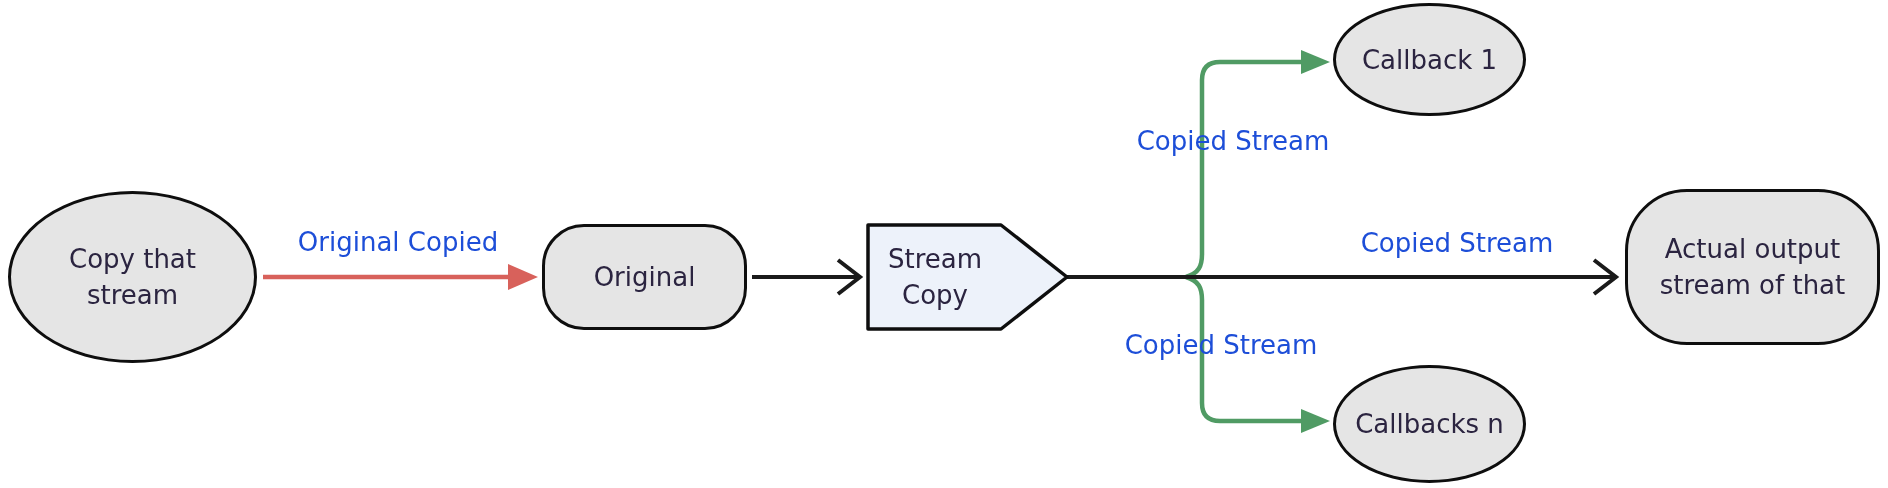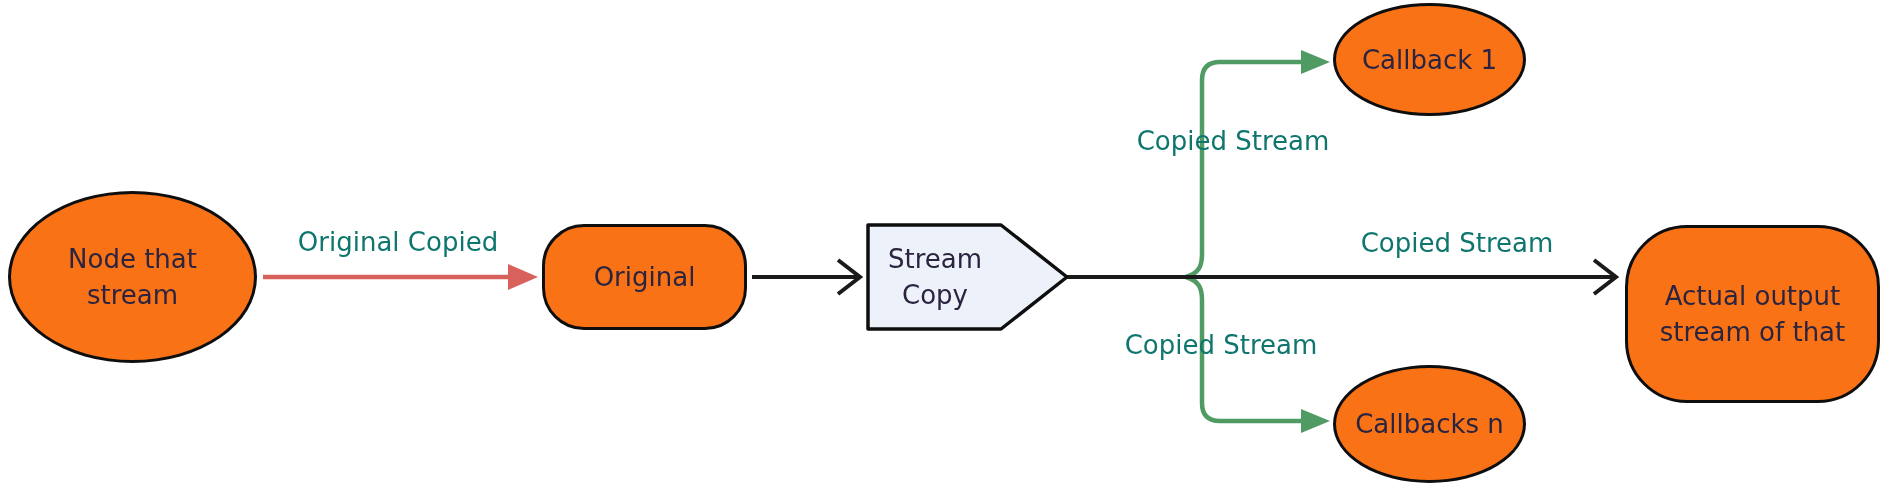--- a/index.html
+++ b/index.html
@@ -13,21 +13,21 @@
   }
   .edges-svg { position: absolute; left: 0; top: 0; }
   .node {
     position: absolute;
     box-sizing: border-box;
     display: flex;
     flex-direction: column;
     align-items: center;
     justify-content: center;
     text-align: center;
-    background: #f97316;
+    background: #e5e5e5;
     border: 3.5px solid #0e0e0e;
     color: #2b2440;
     font-size: 26px;
     line-height: 36px;
   }
   .ellipse { border-radius: 50%; }
   .stadium { border-radius: 42px; }
   .rounded { border-radius: 62px; }
   .shape-label {
     position: absolute;
@@ -39,26 +39,26 @@
     color: #2b2440;
     font-size: 26px;
     line-height: 36px;
     background: transparent;
     border: none;
   }
   .node-producer   { left: 8px;    top: 191px; width: 249px; height: 172px; }
   .node-callbacks  { left: 542px;  top: 224px; width: 205px; height: 106px; }
   .node-callback1  { left: 1333px; top: 3px;   width: 193px; height: 113px; }
   .node-callbackn  { left: 1333px; top: 365px; width: 193px; height: 118px; }
-  .node-actual     { left: 1625px; top: 189px; width: 255px; height: 178px; margin-top: 36px; }
+  .node-actual     { left: 1625px; top: 189px; width: 255px; height: 156px; }
   .label-streamcopy{ left: 868px;  top: 225px; width: 134px; height: 104px; }
   .edge-label {
     position: absolute;
     transform: translate(-50%, -50%);
-    color: #0f766e;
+    color: #1d4ed8;
     font-size: 26px;
     white-space: nowrap;
   }
   .lbl-original       { left: 398px;  top: 242px; }
   .lbl-copied-top     { left: 1233px; top: 141px; }
   .lbl-copied-right   { left: 1457px; top: 243px; }
   .lbl-copied-bottom  { left: 1221px; top: 345px; }
   .line { display: block; }
 </style>
 </head>
@@ -80,21 +80,21 @@
     <line x1="752" y1="277" x2="858" y2="277" stroke-width="4" stroke="#1a1a1a"></line>
     <path d="M 838 260 L 860 277 L 838 294" fill="none" stroke-width="4" stroke="#1a1a1a"></path>
 
     <line x1="1067" y1="277" x2="1613" y2="277" stroke-width="4" stroke="#1a1a1a"></line>
     <path d="M 1594 260 L 1616 277 L 1594 294" fill="none" stroke-width="4" stroke="#1a1a1a"></path>
 
     <polygon points="868,225 1001,225 1067,277 1001,329 868,329" stroke-width="3.5" stroke-linejoin="round" fill="#edf2fa" stroke="#0e0e0e"></polygon>
   </svg>
 
   <div class="node ellipse node-producer">
-    <span class="line">Node that</span>
+    <span class="line">Copy that</span>
     <span class="line">stream</span>
   </div>
 
   <div class="node stadium node-callbacks">
     <span>Original</span>
   </div>
 
   <div class="shape-label label-streamcopy">
     <span class="line">Stream</span>
     <span class="line">Copy</span>

